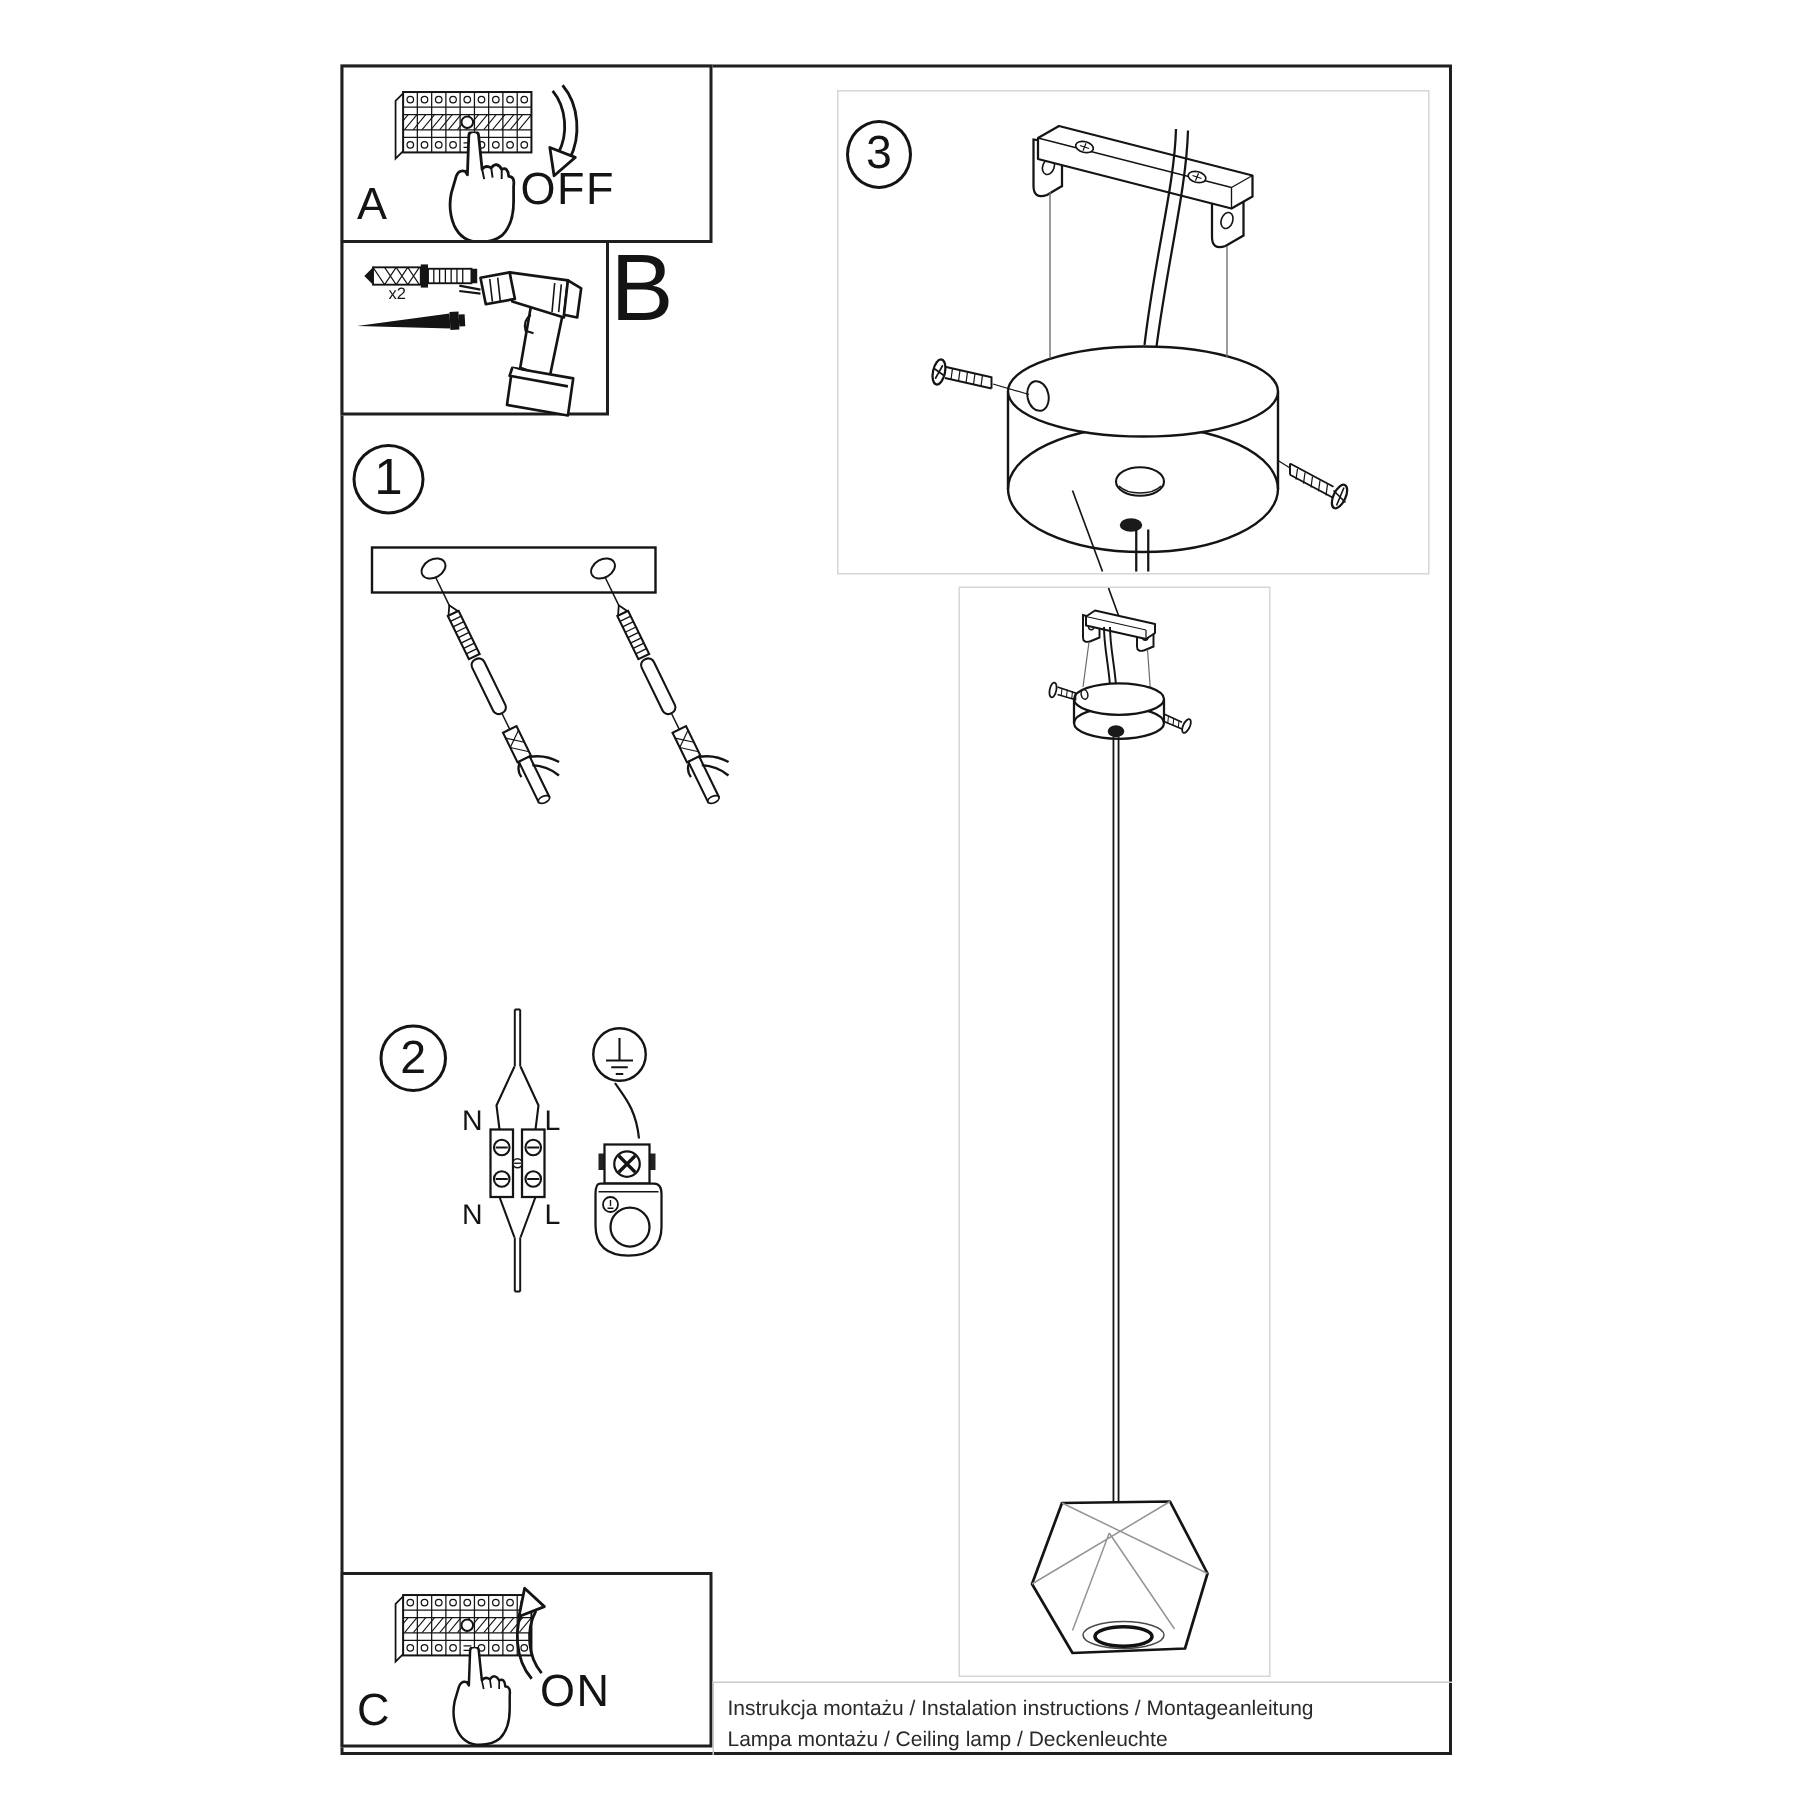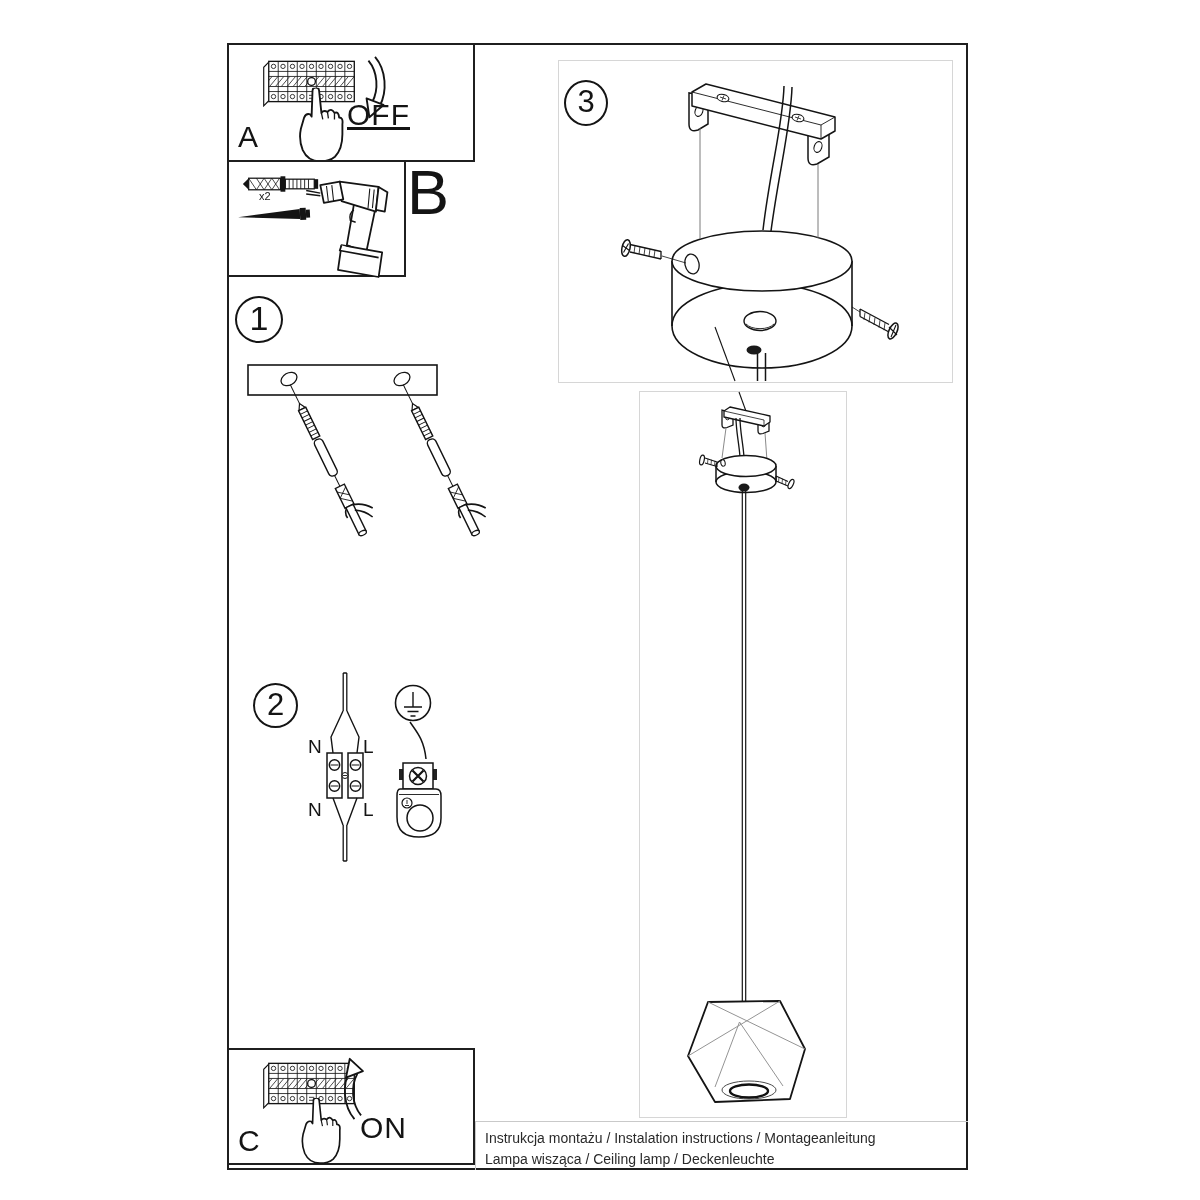--- a/index.html
+++ b/index.html
@@ -107,21 +107,21 @@
       <use href="#breaker"></use>
     </svg>
   <svg class="abs" style="left:63px;top:42px;" width="56" height="76" viewBox="0 0 60 80">
       <use href="#hand"></use>
     </svg>
   <svg class="abs" style="left:111px;top:9px;" width="55" height="66" viewBox="0 0 50 70">
       <use href="#arrow-down"></use>
     </svg>
 </div>
 <span class="lbl" style="left:238px;top:122px;font-size:30px;">A</span>
-<span class="lbl" style="left:347px;top:100px;font-size:30px;letter-spacing:1px;text-decoration:underline;">OFF</span>
+<span class="lbl" style="left:347px;top:112px;font-size:30px;letter-spacing:1px;">OFF</span>
 
 <div class="blackbox" style="left:227px;top:160px;width:179px;height:117px;">
   <svg class="abs" style="left:11px;top:12px;" width="82" height="20" viewBox="0 0 85 20">
     <polygon points="3,10 9,4 9,16" fill="#141414"></polygon>
     <rect x="9" y="4" width="33" height="12" fill="#fff" stroke="#141414" stroke-width="1.3"></rect>
     <path d="M9,4 L17,16 M17,4 L25,16 M25,4 L33,16 M33,4 L41,16 M17,16 L25,4 M25,16 L33,4 M33,16 L41,4" stroke="#141414" stroke-width="0.8"></path>
     <rect x="42" y="2" width="5" height="16" fill="#141414"></rect>
     <rect x="47" y="5" width="30" height="10" fill="#fff" stroke="#141414" stroke-width="1.3"></rect>
     <path d="M51,5 V15 M55,5 V15 M59,5 V15 M63,5 V15 M67,5 V15 M71,5 V15" stroke="#141414" stroke-width="0.9"></path>
     <rect x="77" y="5" width="4" height="10" fill="#141414"></rect>
@@ -301,14 +301,14 @@
     </svg>
   <svg class="abs" style="left:104px;top:6px;" width="58" height="66" viewBox="0 0 50 70">
       <use href="#arrow-up"></use>
     </svg>
 </div>
 <span class="lbl" style="left:238px;top:1126px;font-size:30px;">C</span>
 <span class="lbl" style="left:360px;top:1113px;font-size:30px;letter-spacing:1px;">ON</span>
 
 <div class="footer">
   <div>Instrukcja montażu / Instalation instructions / Montageanleitung</div>
-  <div>Lampa wisząca / Ceiling lamp / Deckenleuchte</div>
+  <div>Lampa montażu / Ceiling lamp / Deckenleuchte</div>
 </div>
 
 </body></html>

